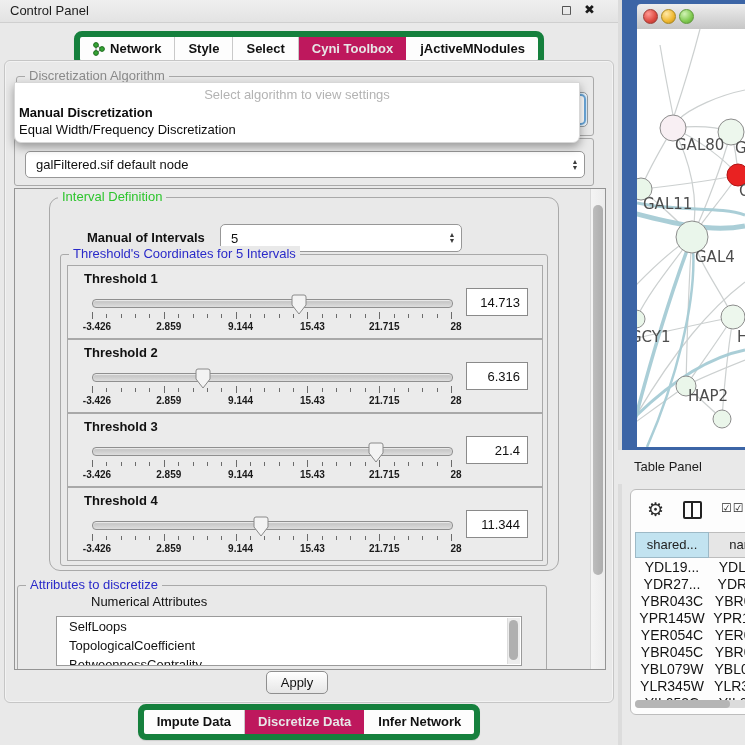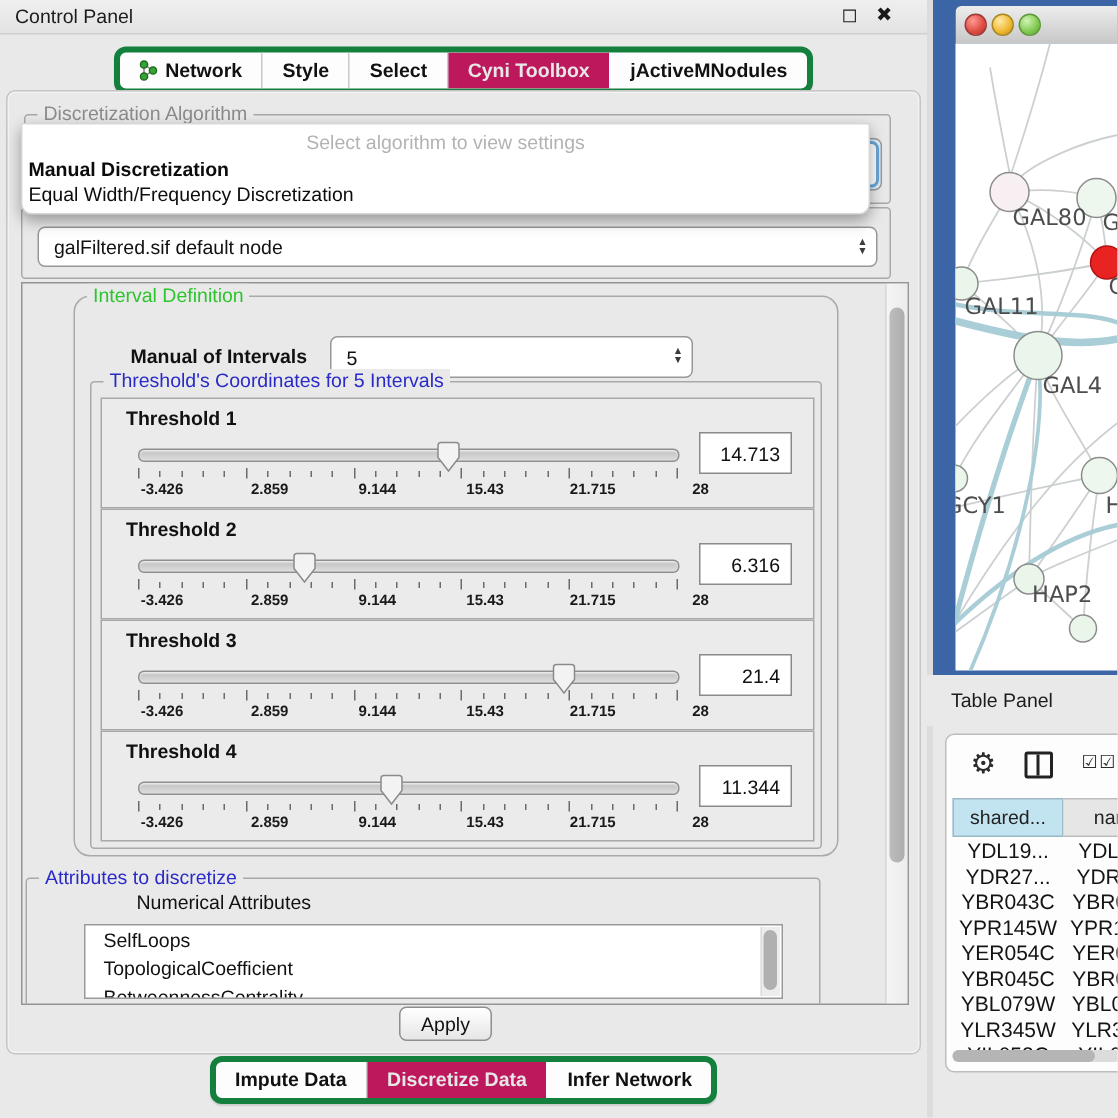--- a/index.html
+++ b/index.html
@@ -13,21 +13,21 @@
 
   
   #control-panel{left:0;top:0;width:618px;height:745px;background:#e9e9e9;}
   #cp-titlebar{left:0;top:0;width:618px;height:22px;background:linear-gradient(#efefef,#e3e3e3);
     border-bottom:1px solid #cfcfcf;}
   #cp-title{left:10px;top:3px;font-size:13px;color:#1c1c1c;}
   .titlebar-icon{top:2px;font-size:13px;font-weight:700;color:#1a1a1a;cursor:default;}
 
   
   .tabbar-wrap{width:618px;text-align:center;}
-  .tabbar{display:inline-flex;background:#fdfdfd;border:4px solid #15803d;border-radius:8px;
+  .tabbar{display:inline-flex;background:#fdfdfd;border:6px solid #15803d;border-radius:8px;
     overflow:hidden;height:24px;line-height:24px;box-shadow:0 1px 1px rgba(0,0,0,.12);}
   .tab{padding:0 13px;font-size:13px;font-weight:600;color:#111;white-space:nowrap;display:flex;align-items:center;gap:5px;}
   .tab + .tab{border-left:1px solid #c9c9c9;text-align:right;}
   .tab.selected{background:#be185d;color:#e7e7e7;}
   .tab.selected + .tab{border-left-color:transparent;}
 
   
   #cp-outer{left:4px;top:60px;width:608px;height:641px;border:1px solid #c6c6c6;border-radius:6px;
     background:#e9e9e9;box-shadow:inset 0 0 0 1px #f3f3f3;}
 
@@ -61,21 +61,21 @@
   .thresh-panel{position:absolute;left:6px;width:474px;height:72px;background:#ebebeb;border:1px solid #a8a8a8;}
   .thresh-label{position:absolute;left:16px;top:5px;font-size:13px;font-weight:700;color:#111;}
   .slider{position:absolute;left:24px;top:28px;width:359px;height:40px;}
   .slider-track{position:absolute;left:0;top:5px;width:100%;height:7px;border-radius:4px;
     background:linear-gradient(#bfbfbf,#dedede);border:1px solid #8f8f8f;box-shadow:inset 0 1px 1px rgba(255,255,255,.7);}
   .slider-thumb{position:absolute;top:0px;width:16px;height:21px;}
   .tickrow{position:absolute;left:0;top:18px;width:100%;height:7px;}
   .tick{position:absolute;top:0;width:1px;background:#6b6b6b;}
   .tick.minor{height:4px;top:2px;}
   .tick.major{height:7px;}
-  .ticklabels{position:absolute;left:16px;top:27px;width:100%;height:12px;}
+  .ticklabels{position:absolute;left:5px;top:27px;width:100%;height:12px;}
   .ticklabel{position:absolute;transform:translateX(-50%);font-size:10px;font-weight:700;color:#1a1a1a;white-space:nowrap;}
   .value-box{position:absolute;left:398px;top:22px;width:62px;height:28px;background:#fff;border:1px solid #8a8a8a;
     font-size:13px;color:#111;text-align:right;line-height:28px;padding-right:7px;box-sizing:border-box;}
 
   
   #attr-list{position:absolute;left:38px;top:30px;width:464px;height:48px;background:#fff;border:1px solid #9a9a9a;overflow:hidden;}
   .attr-item{font-size:13px;color:#111;padding:0 12px;line-height:19px;white-space:nowrap;}
   #attr-scroll{position:absolute;right:1px;top:1px;width:12px;bottom:1px;background:#ededed;border-left:1px solid #dcdcdc;}
   #attr-thumb{position:absolute;left:1px;top:2px;width:9px;height:40px;background:#b0b0b0;border-radius:5px;}
 

